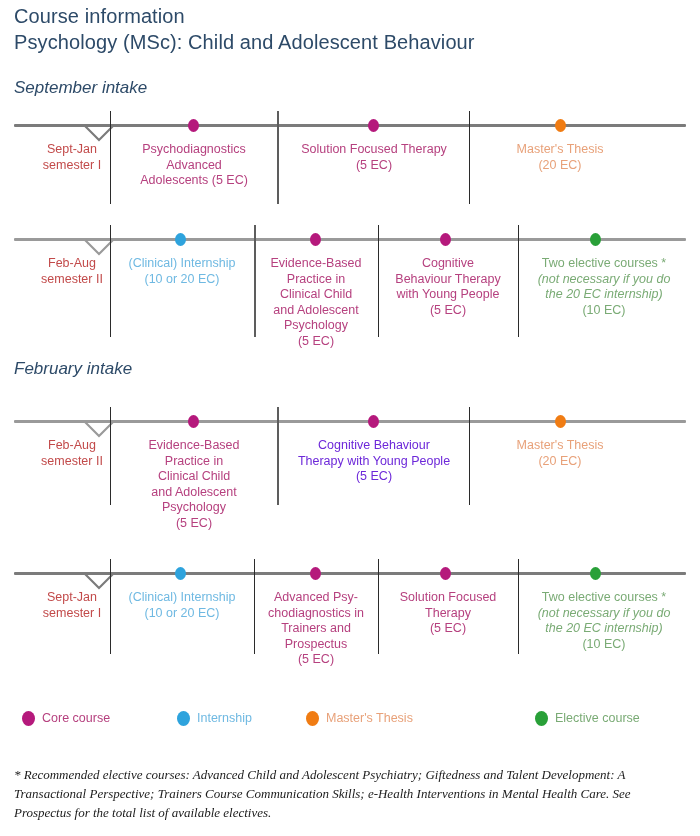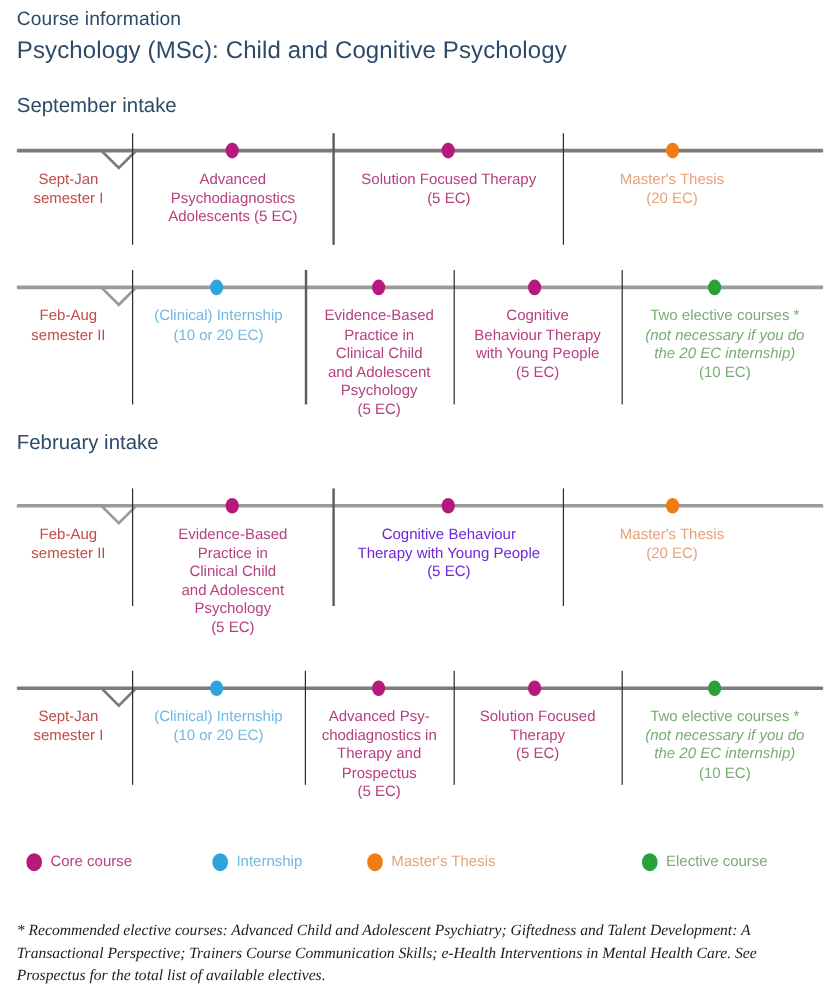--- a/index.html
+++ b/index.html
@@ -9,32 +9,32 @@
     font-family:"Liberation Sans", sans-serif;
     color:#2e4a6b;
     overflow:hidden;
     position:relative;
   }
   .page{position:relative;width:700px;height:836px;}
 
   
   .header{position:absolute;left:14px;top:4px;width:672px;}
   .header h1{
-    margin:0;font-weight:400;font-size:16px;line-height:25px;
+    margin:0;font-weight:400;font-size:20px;line-height:25px;
     color:#2d4a68;letter-spacing:.1px;
   }
   .header h2{
     margin:0;font-weight:400;font-size:20px;line-height:27px;
     color:#2d4a68;letter-spacing:.1px;
   }
 
   
   .intake-title{
     position:absolute;left:14px;
-    font-size:17px;font-weight:400;
+    font-size:17px;font-style:italic;font-weight:400;
     color:#2d4a68;
   }
 
   
   .row{position:absolute;left:0;width:700px;}
   .axis{
     position:absolute;left:14px;top:0;width:672px;height:3px;
     background:#7b7b7b;border-radius:1px;
   }
   .axis.light{background:#9a9a9a;}
@@ -49,21 +49,21 @@
   .dot{
     position:absolute;width:11px;height:13px;border-radius:50%;
     top:-5px;margin-left:-5px;
   }
   .cell{
     position:absolute;text-align:center;font-size:12.5px;line-height:15.5px;
     font-weight:400;top:18px;
   }
   .cell .it{font-style:italic;text-align:center;}
   .semlabel{
-    position:absolute;left:9px;top:18px;width:96px;text-align:center;
+    position:absolute;left:24px;top:18px;width:96px;text-align:center;
     font-size:12.5px;line-height:15.5px;color:#c24a4a;
   }
 
   
   .legend{position:absolute;left:14px;top:711px;width:672px;height:24px;}
   .legend-item{position:absolute;top:0;display:flex;align-items:center;gap:7px;}
   .legend-dot{width:13px;height:15px;border-radius:50%;flex:0 0 auto;}
   .legend-label{font-size:12.5px;line-height:15px;white-space:nowrap;}
 
   
@@ -73,37 +73,37 @@
     font-style:italic;font-size:13px;line-height:19px;color:#1b1b1b;
   }
 </style>
 </head>
 <body>
 
 <div class="page">
 
   <div class="header">
     <h1>Course information</h1>
-    <h2>Psychology (MSc): Child and Cognitive Psychology</h2>
+    <h2>Psychology (MSc): Child and Adolescent Behaviour</h2>
   </div>
 
   <div id="timelines">
       <div class="intake-title" style="top: 78px;">September intake</div>
       <div class="row" style="top: 124px;">
         <div class="axis"></div>
         <div class="chevron"><svg width="30" height="17" viewBox="0 0 30 17">
             <polyline points="1,1 15,15 29,1" fill="none" stroke="#7b7b7b" stroke-width="2.2"></polyline>
           </svg></div>
         <div class="divider" style="left: 110px; height: 93px;"></div>
         <div class="divider thick" style="left: 277px; height: 93px;"></div>
         <div class="divider" style="left: 469px; height: 93px;"></div>
         <div class="dot" style="left: 193px; background: rgb(181, 25, 124);"></div>
         <div class="cell" style="left: 118px; width: 152px; color: rgb(182, 65, 127);">
+          <div>Psychodiagnostics</div>
           <div>Advanced</div>
-          <div>Psychodiagnostics</div>
           <div>Adolescents (5 EC)</div>
         </div>
         <div class="dot" style="left: 373px; background: rgb(181, 25, 124);"></div>
         <div class="cell" style="left: 284px; width: 180px; color: rgb(182, 65, 127);">
           <div>Solution Focused Therapy</div>
           <div>(5 EC)</div>
         </div>
         <div class="dot" style="left: 560px; background: rgb(240, 124, 19);"></div>
         <div class="cell" style="left: 476px; width: 168px; color: rgb(232, 161, 121);">
           <div>Master's Thesis</div>
@@ -201,21 +201,21 @@
         <div class="divider" style="left: 518px; height: 95px;"></div>
         <div class="dot" style="left: 180px; background: rgb(46, 163, 221);"></div>
         <div class="cell" style="left: 114px; width: 136px; color: rgb(111, 185, 226);">
           <div>(Clinical) Internship</div>
           <div>(10 or 20 EC)</div>
         </div>
         <div class="dot" style="left: 315px; background: rgb(181, 25, 124);"></div>
         <div class="cell" style="left: 258px; width: 116px; color: rgb(182, 65, 127);">
           <div>Advanced Psy-</div>
           <div>chodiagnostics in</div>
-          <div>Therapy and</div>
+          <div>Trainers and</div>
           <div>Prospectus</div>
           <div>(5 EC)</div>
         </div>
         <div class="dot" style="left: 445px; background: rgb(181, 25, 124);"></div>
         <div class="cell" style="left: 382px; width: 132px; color: rgb(182, 65, 127);">
           <div>Solution Focused</div>
           <div>Therapy</div>
           <div>(5 EC)</div>
         </div>
         <div class="dot" style="left: 595px; background: rgb(41, 160, 56);"></div>

